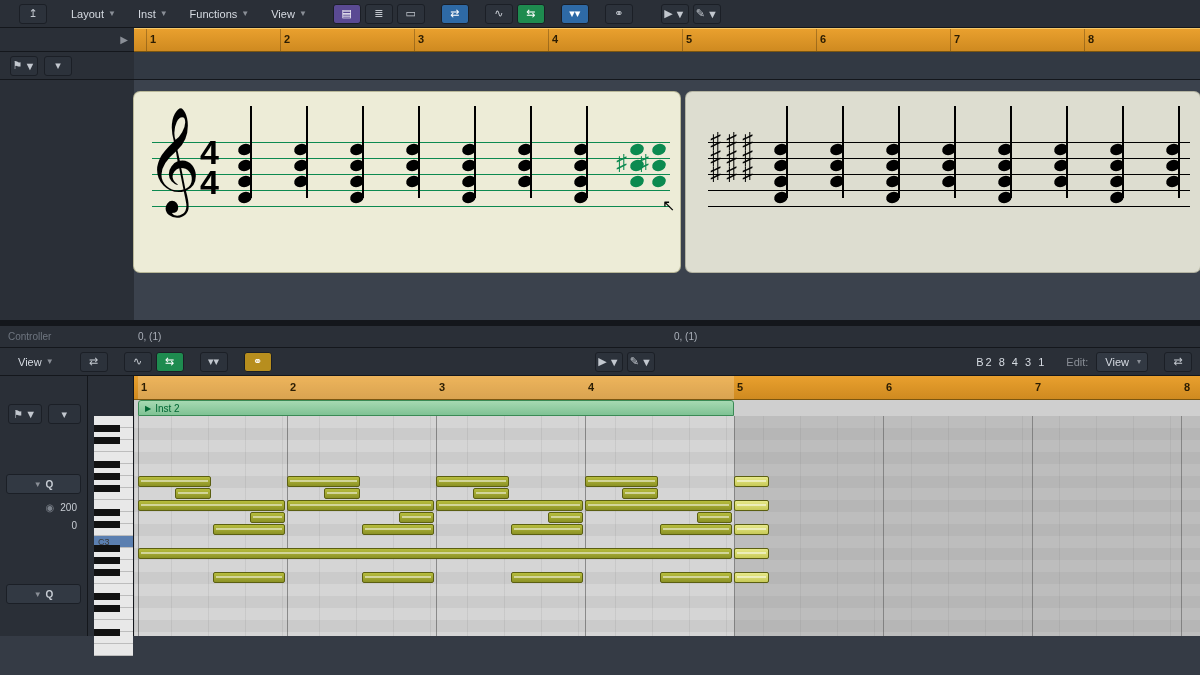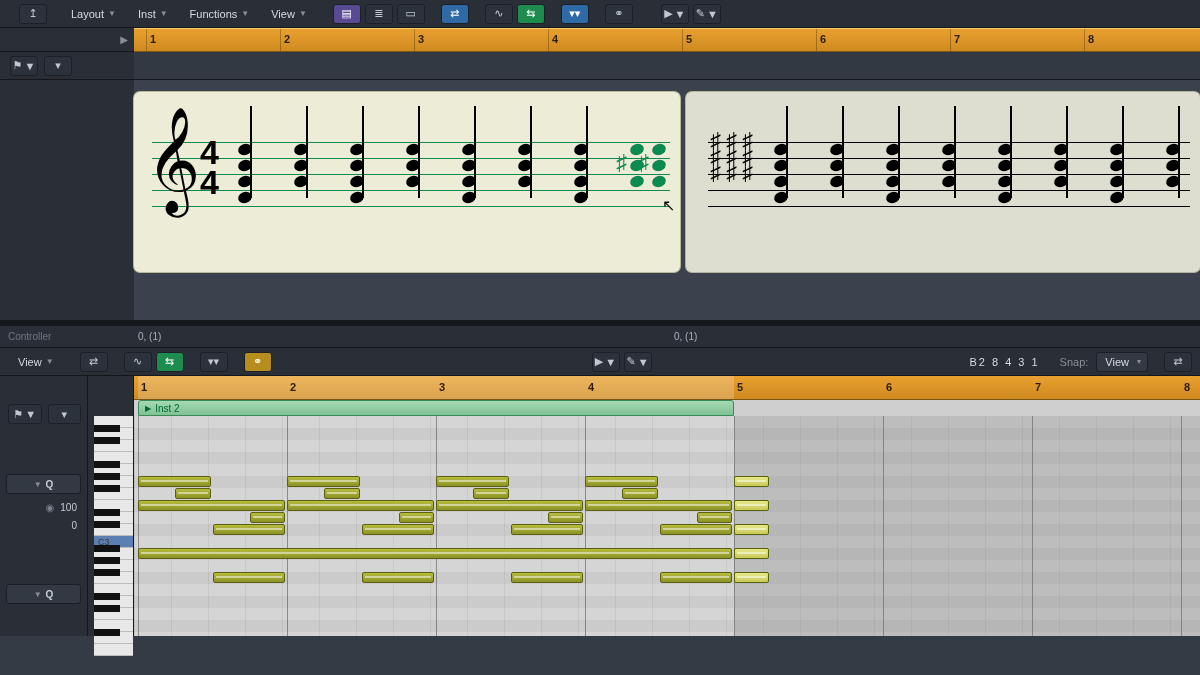--- a/index.html
+++ b/index.html
@@ -377,21 +377,21 @@
       <span class="ic ic-pointer"></span>
       <span class="caret" style="margin-left:2px">▼</span>
     </span>
   <span class="icon-btn">
       <span class="ic ic-pencil"></span>
       <span class="caret" style="margin-left:2px">▼</span>
     </span>
   <span class="fill"></span>
 
   <span class="readout">B2  8 4 3 1</span>
-  <span class="snap-lbl">Snap:</span>
+  <span class="snap-lbl">Edit:</span>
   <span class="snap-select">View</span>
   <span class="sep"></span>
   <span class="icon-btn">
       <span class="ic ic-sliders"></span>
     </span>
 </div>
 
 <div class="roll-wrap">
 
   <div class="roll-left">
@@ -405,21 +405,21 @@
           <span class="ic ic-menu"></span>
         </span>
     </div>
     <div style="height:40px"></div>
     <div class="q-box">
         <span class="caret">▼</span>
         <span class="ic ic-q"></span>
       </div>
     <div class="param">
         <span class="knob ic ic-knob"></span>
-        <span>100</span>
+        <span>200</span>
       </div>
     <div class="param">
         <span>0</span>
       </div>
     <div style="height:44px"></div>
     <div class="q-box">
         <span class="caret">▼</span>
         <span class="ic ic-q"></span>
       </div>
   </div>

